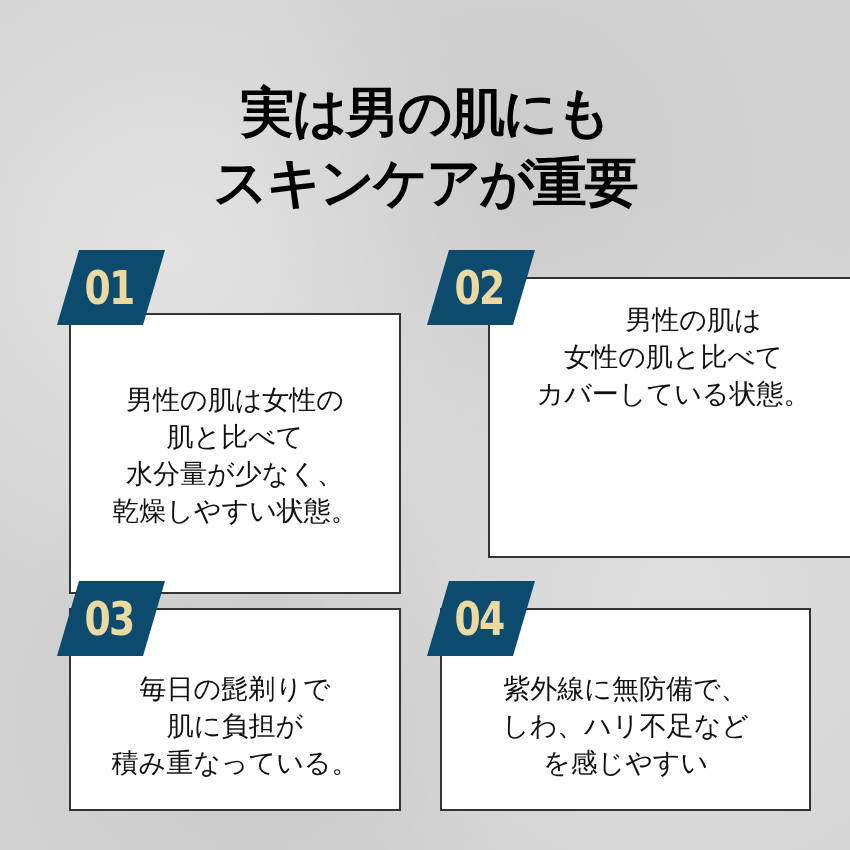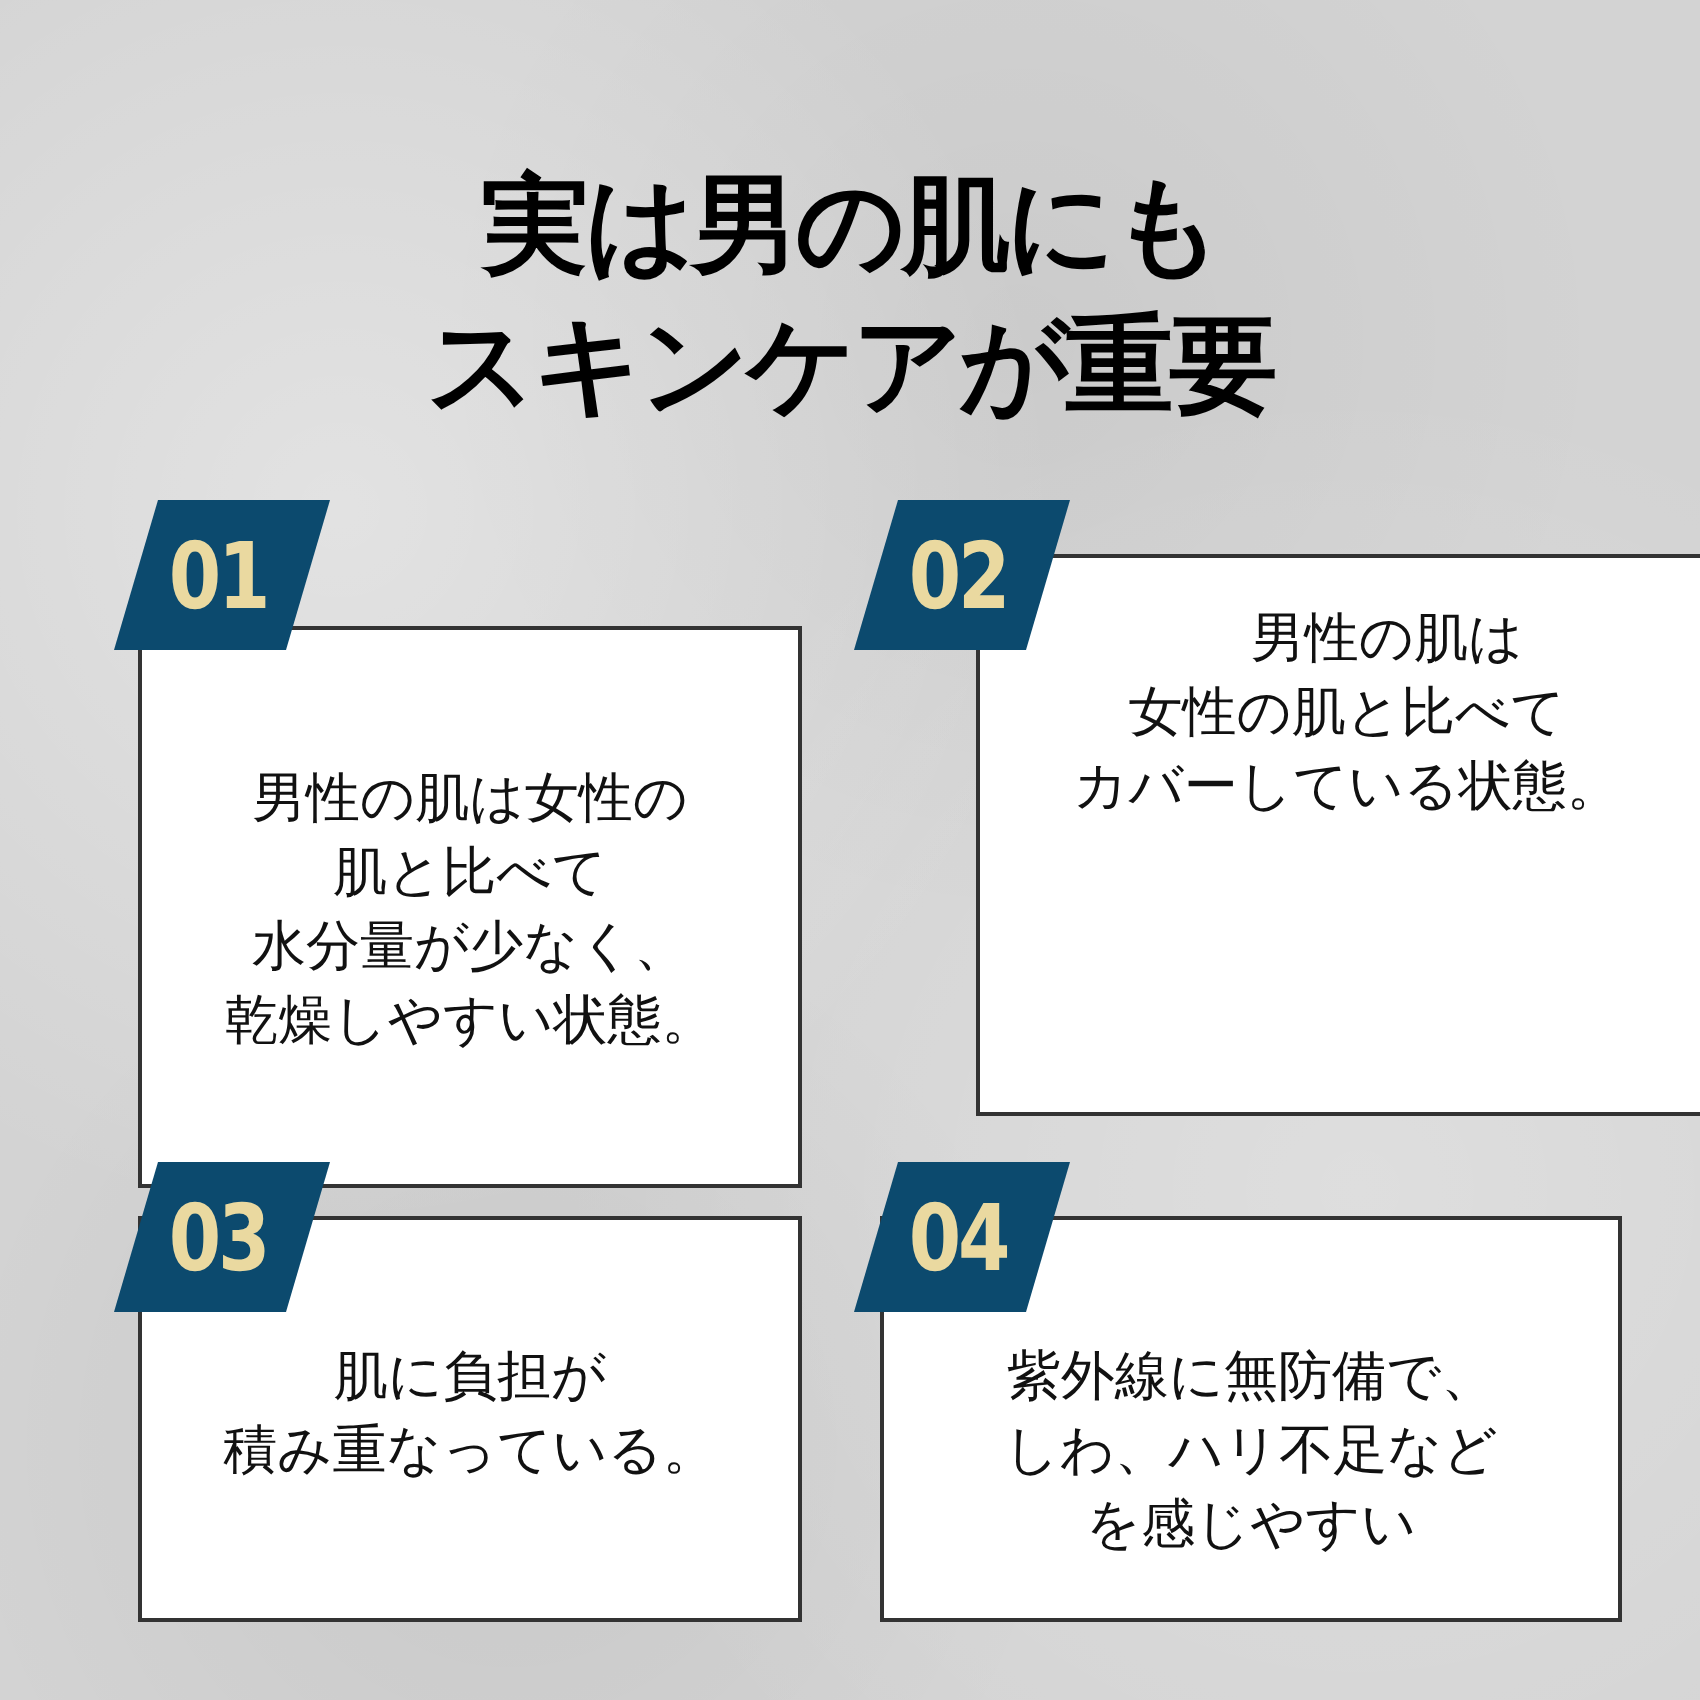--- a/index.html
+++ b/index.html
@@ -68,20 +68,21 @@
     <span class="line">女性の肌と比べて</span>
     <span class="line">カバーしている状態。</span>
   </div>
 </div>
 <div class="badge" style="left:427px; top:250px;">
   <span class="badge-num">02</span>
 </div>
 
 <div class="card" style="left:69px; top:608px; width:332px; height:203px;">
   <div class="card-text" style="top:60px;">
+    <span class="line">毎日の髭剃りで</span>
     <span class="line">肌に負担が</span>
     <span class="line">積み重なっている。</span>
   </div>
 </div>
 <div class="badge" style="left:57px; top:581px;">
   <span class="badge-num">03</span>
 </div>
 
 <div class="card" style="left:440px; top:608px; width:371px; height:203px;">
   <div class="card-text" style="top:60px;">

